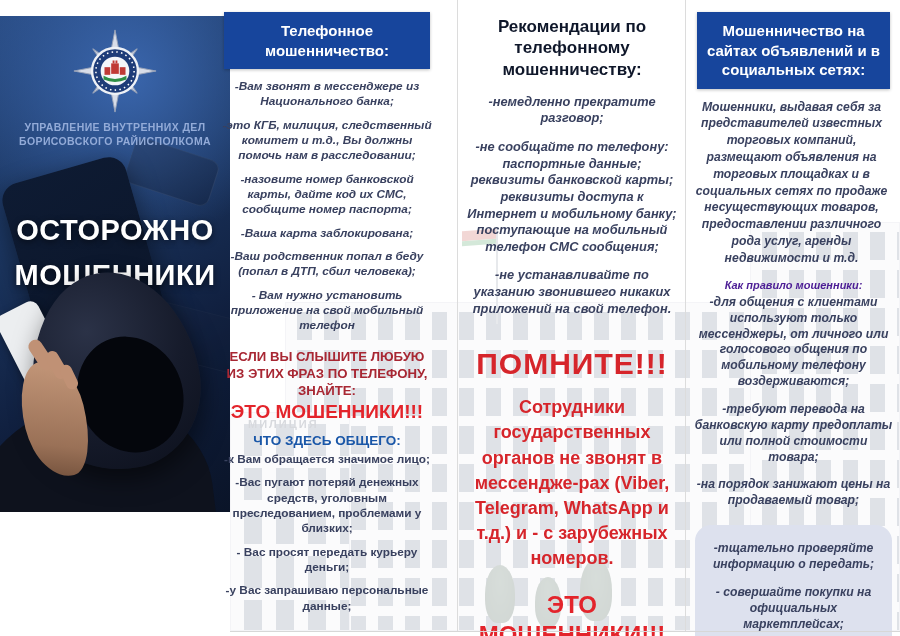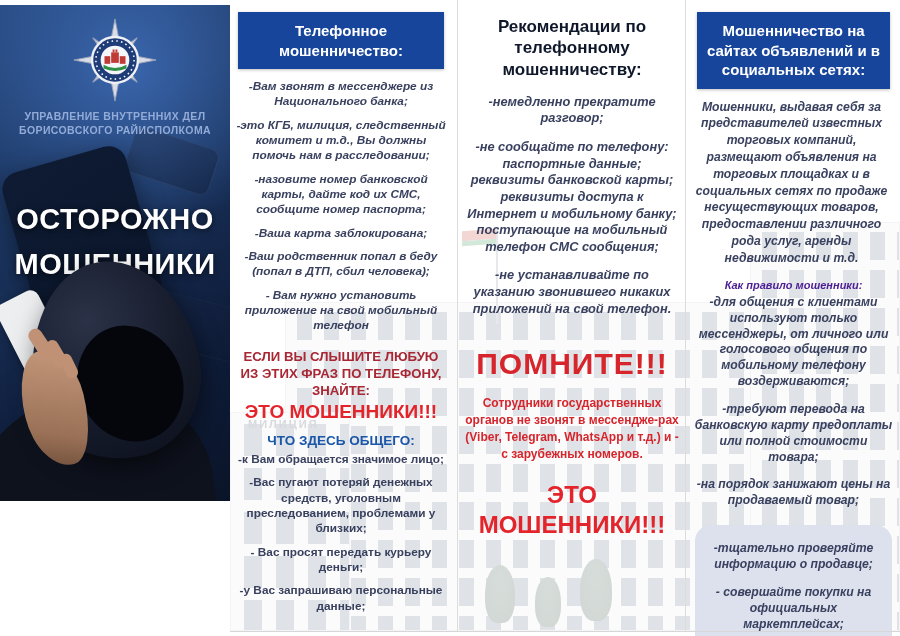--- a/index.html
+++ b/index.html
@@ -2,21 +2,21 @@
 <html><head>
 <meta charset="utf-8">
 <style>
   html,body{margin:0;padding:0;background:#ffffff;}
   .page{
     position:relative;width:900px;height:636px;overflow:hidden;background:#ffffff;
     font-family:"Liberation Sans","DejaVu Sans",sans-serif;outline:1px solid #e3e3e3;
   }
   
   .panel-left{
-    position:absolute;left:0;top:5px;width:230px;height:496px;overflow:hidden;
+    position:absolute;left:0;top:16px;width:230px;height:496px;overflow:hidden;
     background:
       radial-gradient(circle at 55% 12%, #3a66ad 0%, rgba(58,102,173,0) 38%),
       linear-gradient(150deg,#27497f 0%, #1b355f 38%, #101f3e 68%, #0a1428 100%);
   }
   .emblem-wrap{position:absolute;left:0;top:12px;width:230px;text-align:center;}
   .emblem-wrap svg{width:86px;height:86px;}
   .dept{
     margin-top:2px;color:#93abd8;font-size:10.5px;font-weight:700;letter-spacing:.4px;
     line-height:1.35;text-align:center;
   }
@@ -86,21 +86,21 @@
   .flag{position:absolute;left:232px;top:8px;width:34px;height:15px;transform:skewY(-4deg);}
   .flag .red{height:10px;background:#c23b31;}
   .flag .green{height:5px;background:#2f8f46;}
   .tree{position:absolute;background:radial-gradient(ellipse at 50% 30%,#3c5a49,#1f3a2c);border-radius:50% 50% 40% 40%;}
   .tr1{left:255px;bottom:8px;width:30px;height:58px;}
   .tr2{left:305px;bottom:4px;width:26px;height:50px;}
   .tr3{left:350px;bottom:10px;width:32px;height:62px;}
   .militia-sign{position:absolute;left:18px;top:196px;color:#3c455c;font-size:11px;font-weight:800;letter-spacing:2px;}
   
   .col{position:absolute;top:0;height:631px;z-index:2;text-align:center;}
-  .col2{left:228px;width:226px;padding:0 6px;box-sizing:border-box;}
+  .col2{left:214px;width:226px;padding:0 6px;box-sizing:border-box;}
   .col3{left:459px;width:226px;padding:0 6px;box-sizing:border-box;}
   .col4{left:687px;width:213px;padding:0 6px;box-sizing:border-box;}
   .fold{position:absolute;top:0;bottom:5px;width:1px;background:#dcdcdc;z-index:3;}
   .foldA{left:457px;} .foldB{left:685px;}
   .bottom-line{position:absolute;left:230px;right:0;bottom:4px;height:1px;background:#d7d7d7;z-index:3;}
 
   .hdr-box{
     background:#17459c;color:#ffffff;font-weight:800;font-size:15px;line-height:1.3;
     padding:9px 6px;margin:12px 4px 10px 4px;box-shadow:0 1px 3px rgba(0,0,0,.25);
   }
@@ -108,21 +108,21 @@
     color:#39415f;font-size:11.8px;line-height:1.3;font-weight:700;font-style:italic;
     margin:0 0 8px 0;
   }
   .item-up{font-style:normal;}
   .warning{color:#a82733;font-weight:800;font-size:13.2px;line-height:1.3;margin:14px 0 0 0;}
   .warning-big{color:#e3242b;font-weight:800;font-size:19px;line-height:1.15;margin:2px 0 10px 0;}
   .common-hdr{color:#1a57a8;font-weight:800;font-size:13.5px;margin:4px 0 4px 0;}
   .col3-hdr{color:#0f172a;font-weight:800;font-size:17px;line-height:1.25;margin:16px 0 14px 0;}
   .col3 .item{font-size:12.8px;margin-bottom:12px;}
   .remember{color:#d6252b;font-weight:800;font-size:30px;letter-spacing:1px;margin:30px 0 14px 0;}
-  .remember-text{color:#d6252b;font-weight:800;font-size:12px;line-height:1.4;margin:0 0 18px 0;}
+  .remember-text{color:#d6252b;font-weight:800;font-size:18px;line-height:1.4;margin:0 0 18px 0;}
   .remember-big{color:#e3242b;font-weight:800;font-size:24px;line-height:1.25;margin:6px 0 0 0;}
   .intro{color:#39415f;font-size:12.2px;line-height:1.38;font-weight:700;font-style:italic;margin:2px 4px 12px 0;}
   .rule-hdr{color:#4c1d95;font-weight:800;font-style:italic;font-size:11px;margin:6px 0 4px 0;}
   .col4 .item{font-size:12.2px;margin-bottom:12px;}
   .rec-box{background:#dde1ee;border-radius:16px;padding:16px 8px 10px 8px;margin:16px 2px 0 2px;}
   .rec-hdr{color:#1c50b4;font-weight:800;font-style:italic;font-size:16px;margin:0 0 12px 0;}
   .rec-box .item{font-size:12.2px;margin-bottom:12px;}
 </style>
 </head>
 <body>
@@ -215,21 +215,21 @@
   </section>
 
   <section class="col col4">
     <div class="hdr-box">Мошенничество на сайтах объявлений и в социальных сетях:</div>
     <p class="intro">Мошенники, выдавая себя за представителей известных торговых компаний, размещают объявления на торговых площадках и в социальных сетях по продаже несуществующих товаров, предоставлении различного рода услуг, аренды недвижимости и т.д.</p>
     <div class="rule-hdr">Как правило мошенники:</div>
     <p class="item">-для общения с клиентами используют только мессенджеры, от личного или голосового общения по мобильному телефону воздерживаются;</p>
     <p class="item">-требуют перевода на банковскую карту предоплаты или полной стоимости товара;</p>
     <p class="item">-на порядок занижают цены на продаваемый товар;</p>
     <div class="rec-box">
-      <p class="item">-тщательно проверяйте информацию о продавце;</p>
+      <p class="item">-тщательно проверяйте информацию о передать;</p>
       <p class="item">- совершайте покупки на официальных маркетплейсах;</p>
 
     </div>
   </section>
 
   <div class="fold foldA"></div>
   <div class="fold foldB"></div>
   <div class="bottom-line"></div>
 </div>
 

